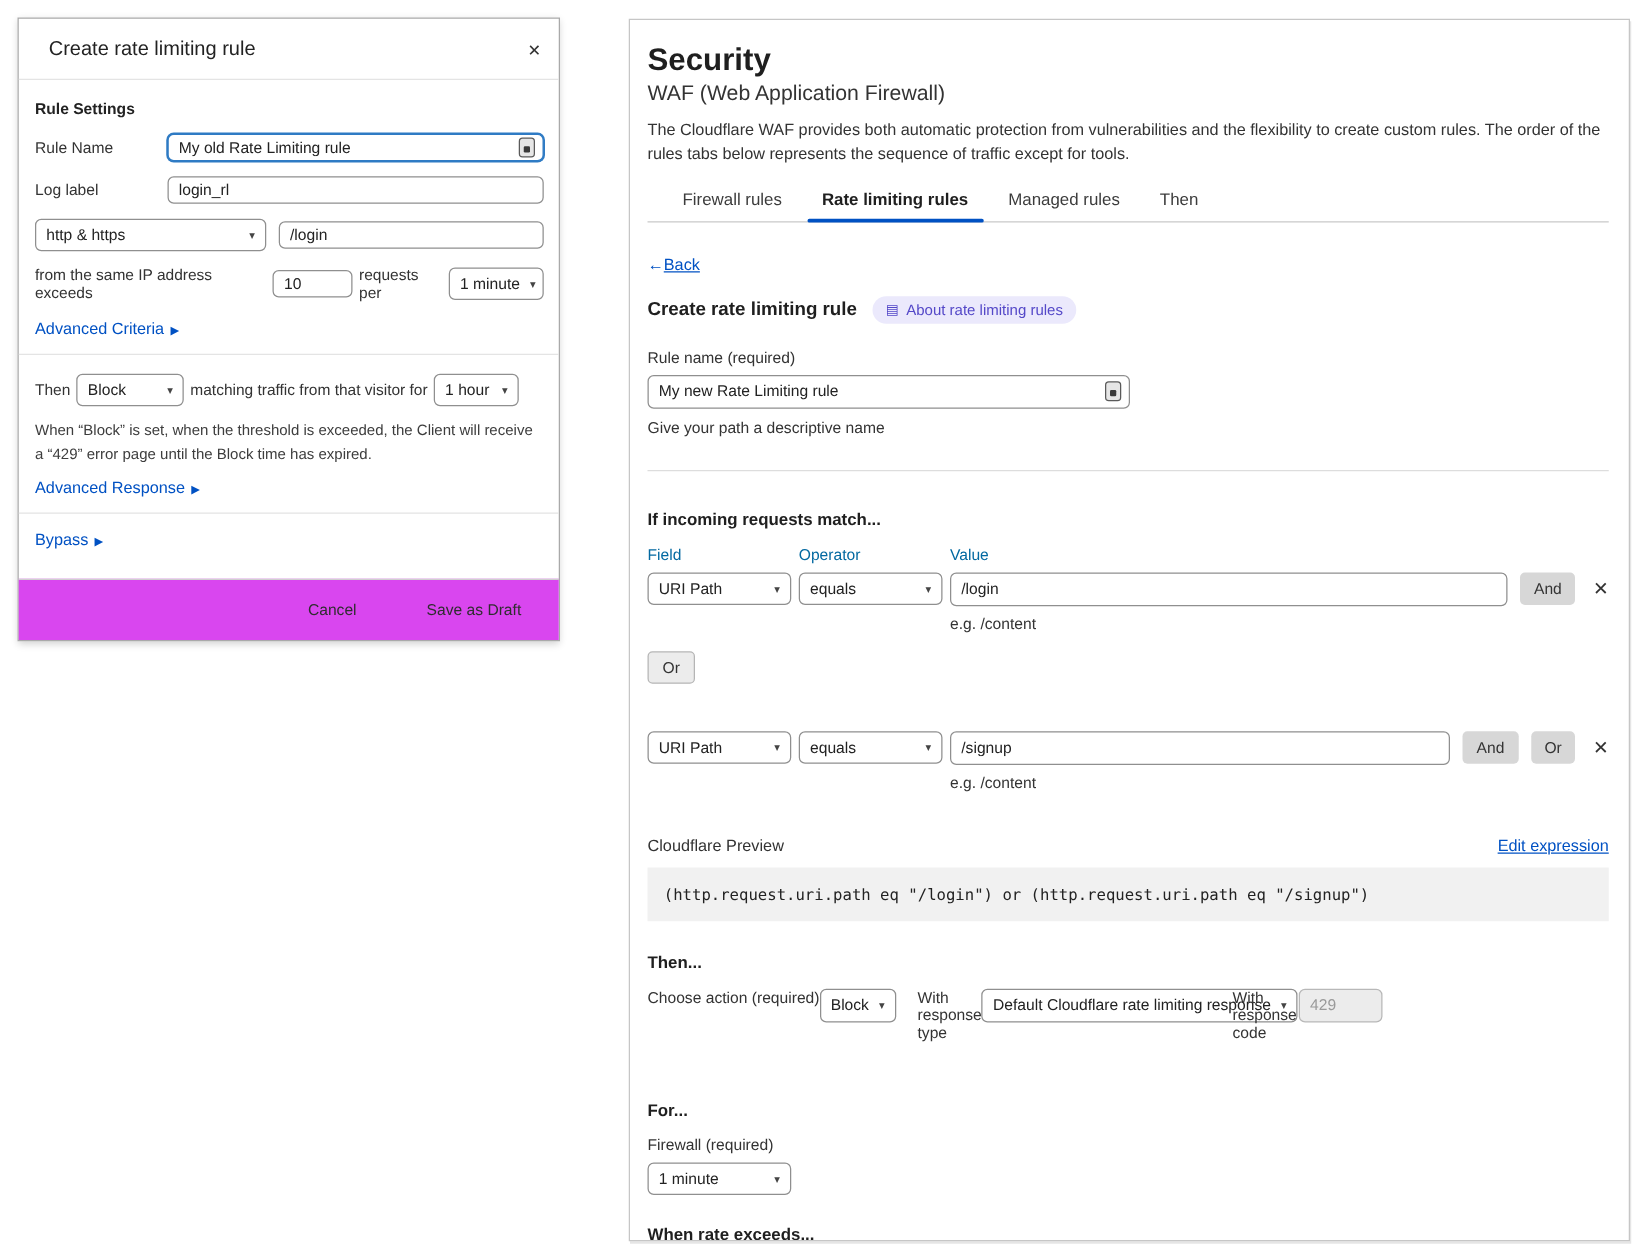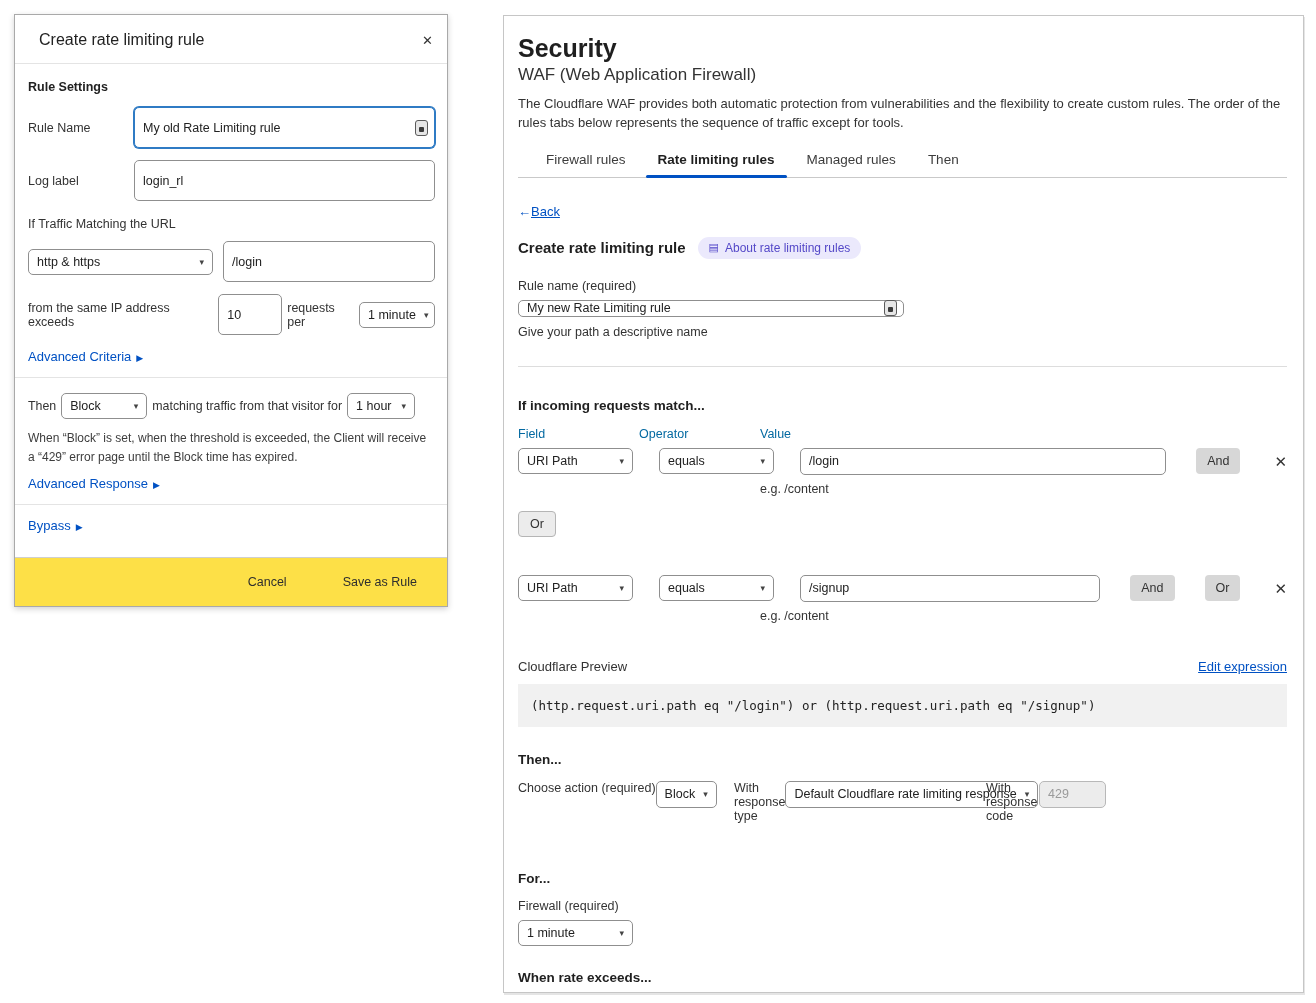--- a/index.html
+++ b/index.html
@@ -7,21 +7,21 @@
   body {
     width:1316px; height:1003px; position:relative;
     background:#fff; color:#333;
     font-family:"Liberation Sans", sans-serif;
     font-size:13px;
   }
   a { cursor:pointer; }
 
   
   .tinput {
-    border:1px solid #8f8f8f; border-radius:5px; height:41px;
+    border:1px solid #8f8f8f; border-radius:5px; height:22px;
     padding:0 8px; font-size:12.5px; color:#222; background:#fff; outline:none;
     font-family:"Liberation Sans", sans-serif; width:100%;
   }
   .input-wrap { position:relative; display:inline-block; }
   .autofill-icon {
     position:absolute; right:7px; top:50%; transform:translateY(-50%);
     width:13px; height:16px; border:1px solid #5a5a5a; border-radius:3px;
     background:#e6e6e6;
   }
   .autofill-icon::after {
@@ -65,21 +65,21 @@
   .dlg-row .grow { flex:1; }
   .focused .tinput { border:1px solid #2f7bc4; box-shadow:0 0 0 1px #2f7bc4; }
   .dlg-traffic-label { font-size:12.5px; margin:16px 0 10px; color:#333; }
   .dlg-threshold { display:flex; align-items:center; gap:5px; font-size:12.4px; margin-bottom:14px; }
   .dlg-then { display:flex; align-items:center; gap:5px; font-size:12.4px; margin:15px 0 10px; }
   .link-row { margin:6px 0 4px; }
   .link-row .tri { font-size:9px; margin-left:5px; }
   .dlg-divider { border-top:1px solid #e4e4e4; margin:13px -12px 13px -13px; }
   .dlg-note { font-size:12px; color:#3d3d3d; line-height:1.55; margin:0 0 10px; }
   .dialog-footer {
-    background:#fde047; border-top:1px solid #cfcfcf;
+    background:#d946ef; border-top:1px solid #cfcfcf;
     padding:16px 24px; display:flex; justify-content:flex-end; gap:44px;
   }
   .footer-btn { font-size:12.5px; color:#2e2e2e; background:none; border:none; cursor:pointer;
     font-family:"Liberation Sans", sans-serif; }
 
   
   .panel {
     position:absolute; left:503px; top:15px; width:801px; height:978px;
     background:#fff; border:1px solid #c6c6c6;
     box-shadow:1px 2px 0 rgba(0,0,0,.10);
@@ -105,21 +105,21 @@
   }
   .badge-icon { font-size:11px; }
   .field-label { font-size:12.5px; color:#333; margin-bottom:7px; }
   .rule-name-wrap { width:386px; }
   .helper { font-size:12.5px; color:#333; margin-top:8px; }
   .section-divider { border:none; border-top:1px solid #ddd; margin:27px 0 31px; }
   .sec-heading { font-size:13.5px; font-weight:bold; color:#1f1f1f; margin:0 0 14px; }
   .match-labels { display:flex; font-size:12.5px; color:#0369a1; margin-bottom:7px; }
   .w-field { width:115px; margin-right:6px; flex:none; }
   .w-op { width:115px; margin-right:6px; flex:none; }
-  .match-row { display:flex; align-items:center;gap:20px; }
+  .match-row { display:flex; align-items:center; }
   .match-row .value-input { flex:1; height:27px; }
   .match-row .btn-small { margin-left:10px; flex:none; }
   .match-row .remove-x { margin-left:14px; flex:none; }
   .hint { font-size:12.5px; color:#333; margin:7px 0 0 242px; }
   .or-sep { margin:15px 0 19px; }
   .row2-space { margin-top:19px; }
   .expr-row { display:flex; justify-content:space-between; align-items:center; margin-top:36px; font-size:13px; }
   .code {
     margin-top:10px; background:#f1f1f1; padding:14px 13px;
     font-family:"DejaVu Sans Mono", monospace; font-size:12.5px; color:#222;
@@ -156,21 +156,20 @@
       </span>
     </div>
 
     <div class="dlg-row">
       <span class="lbl">Log label</span>
       <span class="input-wrap grow">
         <input class="tinput" value="login_rl" style="">
       </span>
     </div>
 
-    <div class="dlg-traffic-label">If Traffic Matching the URL</div>
 
     <div class="dlg-row" style="gap:10px;">
       <span class="select" style="width:185px;">
         <span>http &amp; https</span>
         <span class="caret">▾</span>
       </span>
       <span class="input-wrap grow">
         <input class="tinput" value="/login" style="">
       </span>
     </div>
@@ -211,21 +210,21 @@
     </div>
 
     <div class="dlg-divider"></div>
 
     <div class="link-row" style="margin-bottom:10px;">
       <a class="blue-link"><span>Bypass</span><span class="tri">▶</span></a>
     </div>
   </div>
   <div class="dialog-footer">
     <button class="footer-btn">Cancel</button>
-    <button class="footer-btn">Save as Rule</button>
+    <button class="footer-btn">Save as Draft</button>
   </div>
 </div>
 
 <div class="panel">
   <h1>Security</h1>
   <h2>WAF (Web Application Firewall)</h2>
   <p class="desc">The Cloudflare WAF provides both automatic protection from vulnerabilities and the flexibility to create custom rules. The order of the rules tabs below represents the sequence of traffic except for tools.</p>
 
   <div class="tabs">
     <div class="tab">Firewall rules</div>
@@ -241,21 +240,21 @@
   <div class="form-title-row">
     <h3>Create rate limiting rule</h3>
     <span class="badge">
       <span class="badge-icon">▤</span>
       <span>About rate limiting rules</span>
     </span>
   </div>
 
   <div class="field-label">Rule name (required)</div>
   <span class="input-wrap rule-name-wrap">
-    <input class="tinput" style="height: 17px;" value="My new Rate Limiting rule">
+    <input class="tinput" style="height: 27px;" value="My new Rate Limiting rule">
     <span class="autofill-icon"></span>
   </span>
   <div class="helper">Give your path a descriptive name</div>
 
   <hr class="section-divider">
 
   <div class="sec-heading">If incoming requests match...</div>
   <div class="match-labels">
     <span class="w-field">Field</span>
     <span class="w-op">Operator</span>

